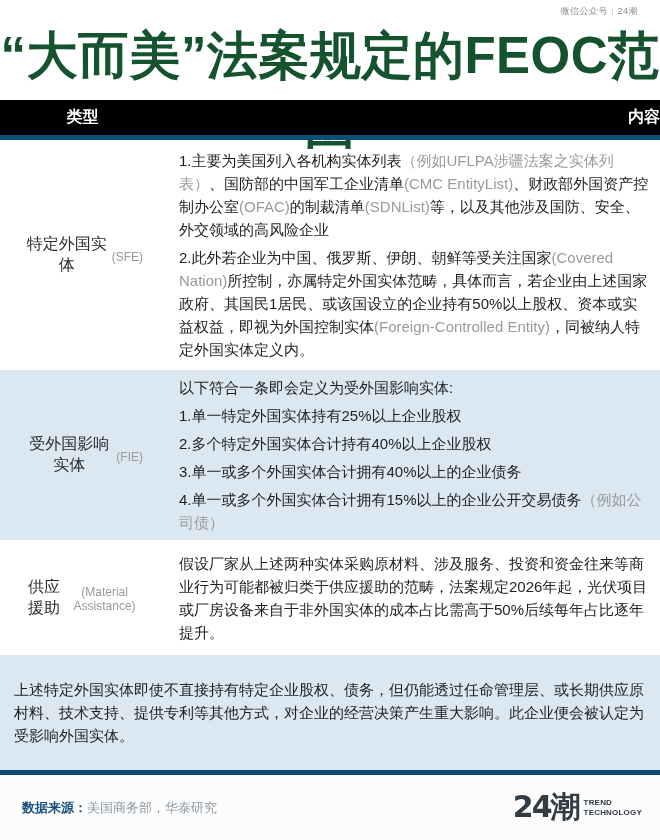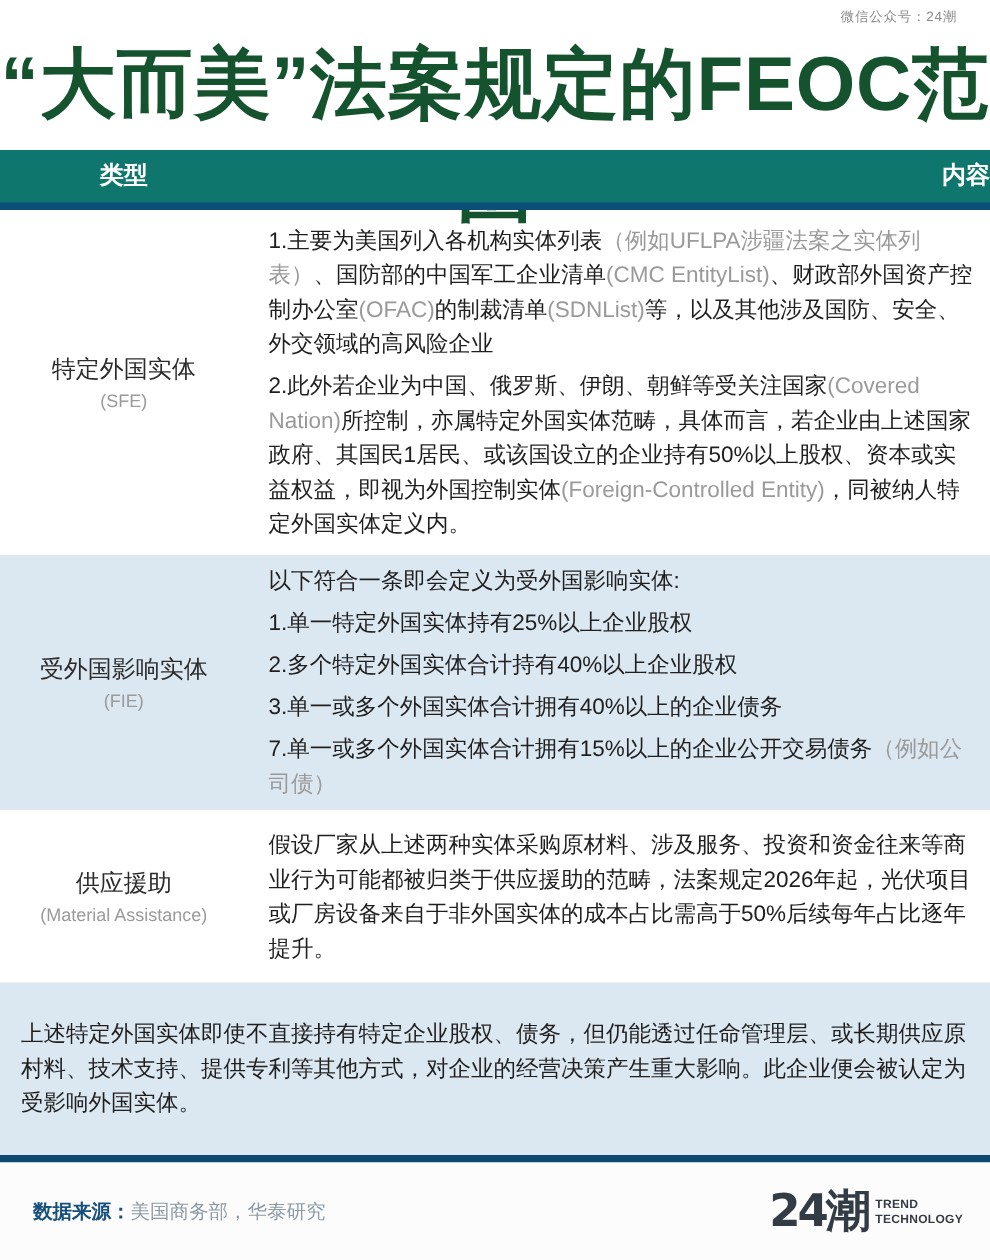--- a/index.html
+++ b/index.html
@@ -19,37 +19,37 @@
     position:absolute;top:22px;left:0;width:660px;
     text-align:center;
     font-size:51px;font-weight:bold;color:#14532d;
     letter-spacing:0.5px;
   }
 
   
   .table{position:absolute;top:100px;left:0;width:660px;}
   .thead{
     display:flex;height:35px;
-    background:#0f766e;border-bottom:5px solid #0b4e77;
+    background:#000000;border-bottom:5px solid #0b4e77;
     color:#ffffff;font-weight:bold;font-size:16px;
     align-items:center;
   }
   .th-type{width:165px;text-align:center;}
   .th-content{flex:1;text-align:right;}
 
   .row{display:flex;overflow:hidden;}
   .row.shaded{background:#dbe7f1;}
   .row:nth-of-type(1){height:230px;}
   .row:nth-of-type(2){height:170px;}
   .row:nth-of-type(3){height:115px;}
   .row:nth-of-type(4){height:115px;}
 
   .cell-label{
     width:165px;box-sizing:border-box;padding:0 22px;
-    display:flex;flex-direction:column;justify-content:center;align-items:center;
+    display:flex;flex-direction:row;align-items:center;
     text-align:center;
   }
   .label-main{font-size:16px;color:#2b2b2b;font-weight:500;}
   .label-sub{font-size:12px;color:#9a9a9a;margin-top:3px;}
 
   .cell-content{
     flex:1;box-sizing:border-box;
     padding:8px 10px 8px 14px;
     display:flex;flex-direction:column;justify-content:center;
     font-size:15px;line-height:23px;color:#1f1f1f;
@@ -109,21 +109,21 @@
         <div class="row shaded">
           <div class="cell-label">
             <div class="label-main">受外国影响实体</div>
             <div class="label-sub">(FIE)</div>
           </div>
           <div class="cell-content">
             <div class="para"><span>以下符合一条即会定义为受外国影响实体:</span></div>
             <div class="para"><span>1.单一特定外国实体持有25%以上企业股权</span></div>
             <div class="para"><span>2.多个特定外国实体合计持有40%以上企业股权</span></div>
             <div class="para"><span>3.单一或多个外国实体合计拥有40%以上的企业债务</span></div>
-            <div class="para"><span>7.单一或多个外国实体合计拥有15%以上的企业公开交易债务</span><span class="muted">（例如公司债）</span></div>
+            <div class="para"><span>4.单一或多个外国实体合计拥有15%以上的企业公开交易债务</span><span class="muted">（例如公司债）</span></div>
           </div>
         </div>
         <div class="row">
           <div class="cell-label">
             <div class="label-main">供应援助</div>
             <div class="label-sub">(Material Assistance)</div>
           </div>
           <div class="cell-content">
             <div class="para"><span>假设厂家从上述两种实体采购原材料、涉及服务、投资和资金往来等商业行为可能都被归类于供应援助的范畴，法案规定2026年起，光伏项目或厂房设备来自于非外国实体的成本占比需高于50%后续每年占比逐年提升。</span></div>
           </div>

